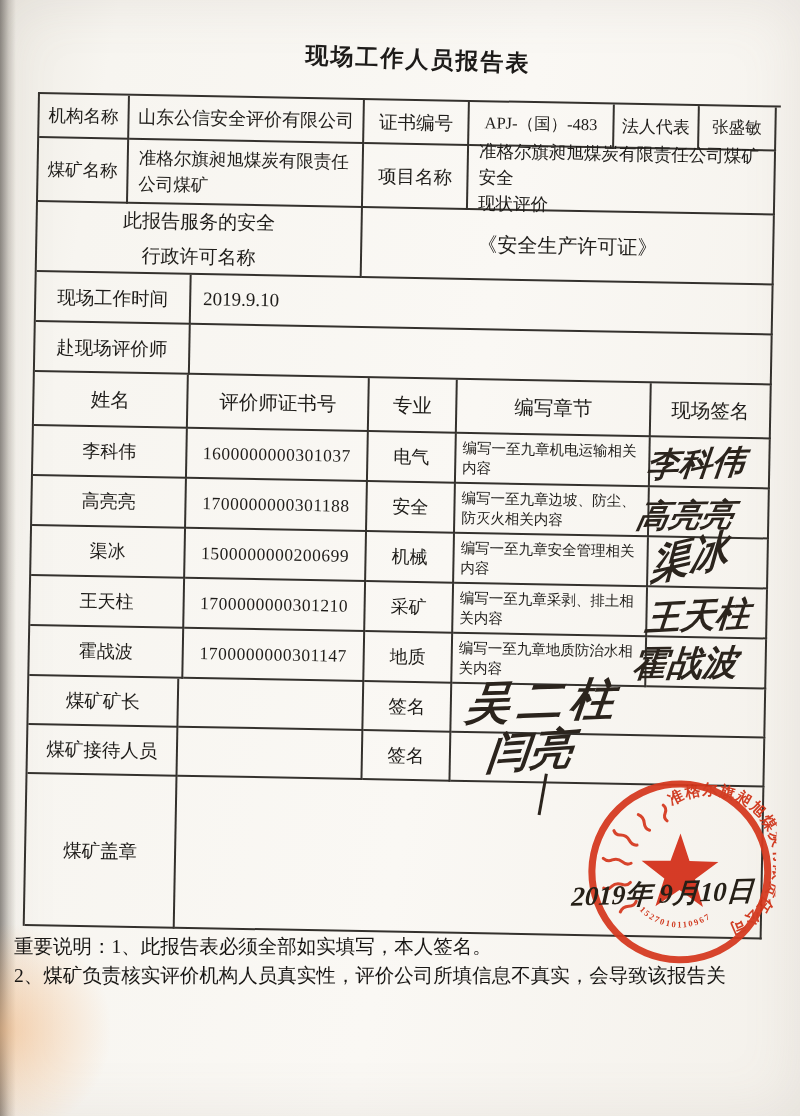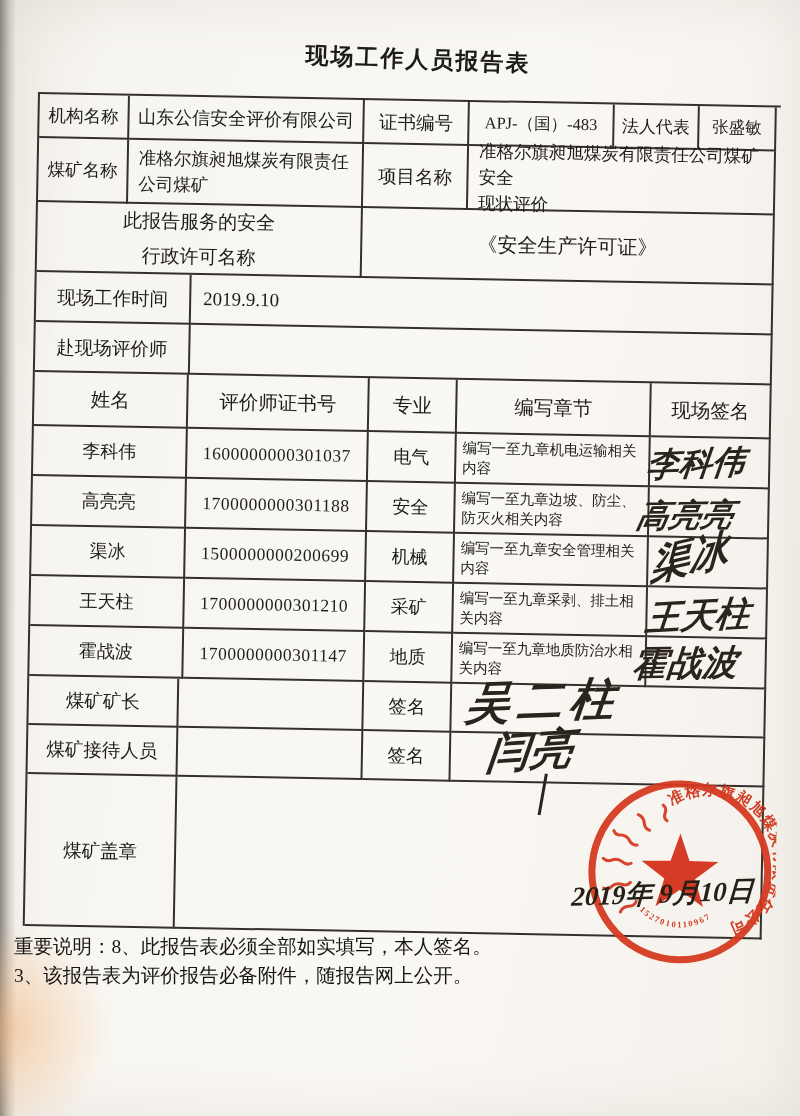--- a/index.html
+++ b/index.html
@@ -241,20 +241,20 @@
               </g>
           </g>
         </svg>
         <span class="date-hand">2019年 9月10日</span>
       </div>
     </div>
 
   </div>
 
   <div class="notes">
-    <div>重要说明：8、此报告表必须全部如实填写，本人签名。</div>
-    <div>3、该报告表为评价报告必备附件，随报告网上公开。</div>
+    <div>重要说明：1、此报告表必须全部如实填写，本人签名。</div>
+    <div>2、煤矿负责核实评价机构人员真实性，评价公司所填信息不真实，会导致该报告关</div>
   </div>
 
   <div class="edge-left"></div>
   <div class="corner-glow"></div>
 
 </div>
 
 </body></html>

